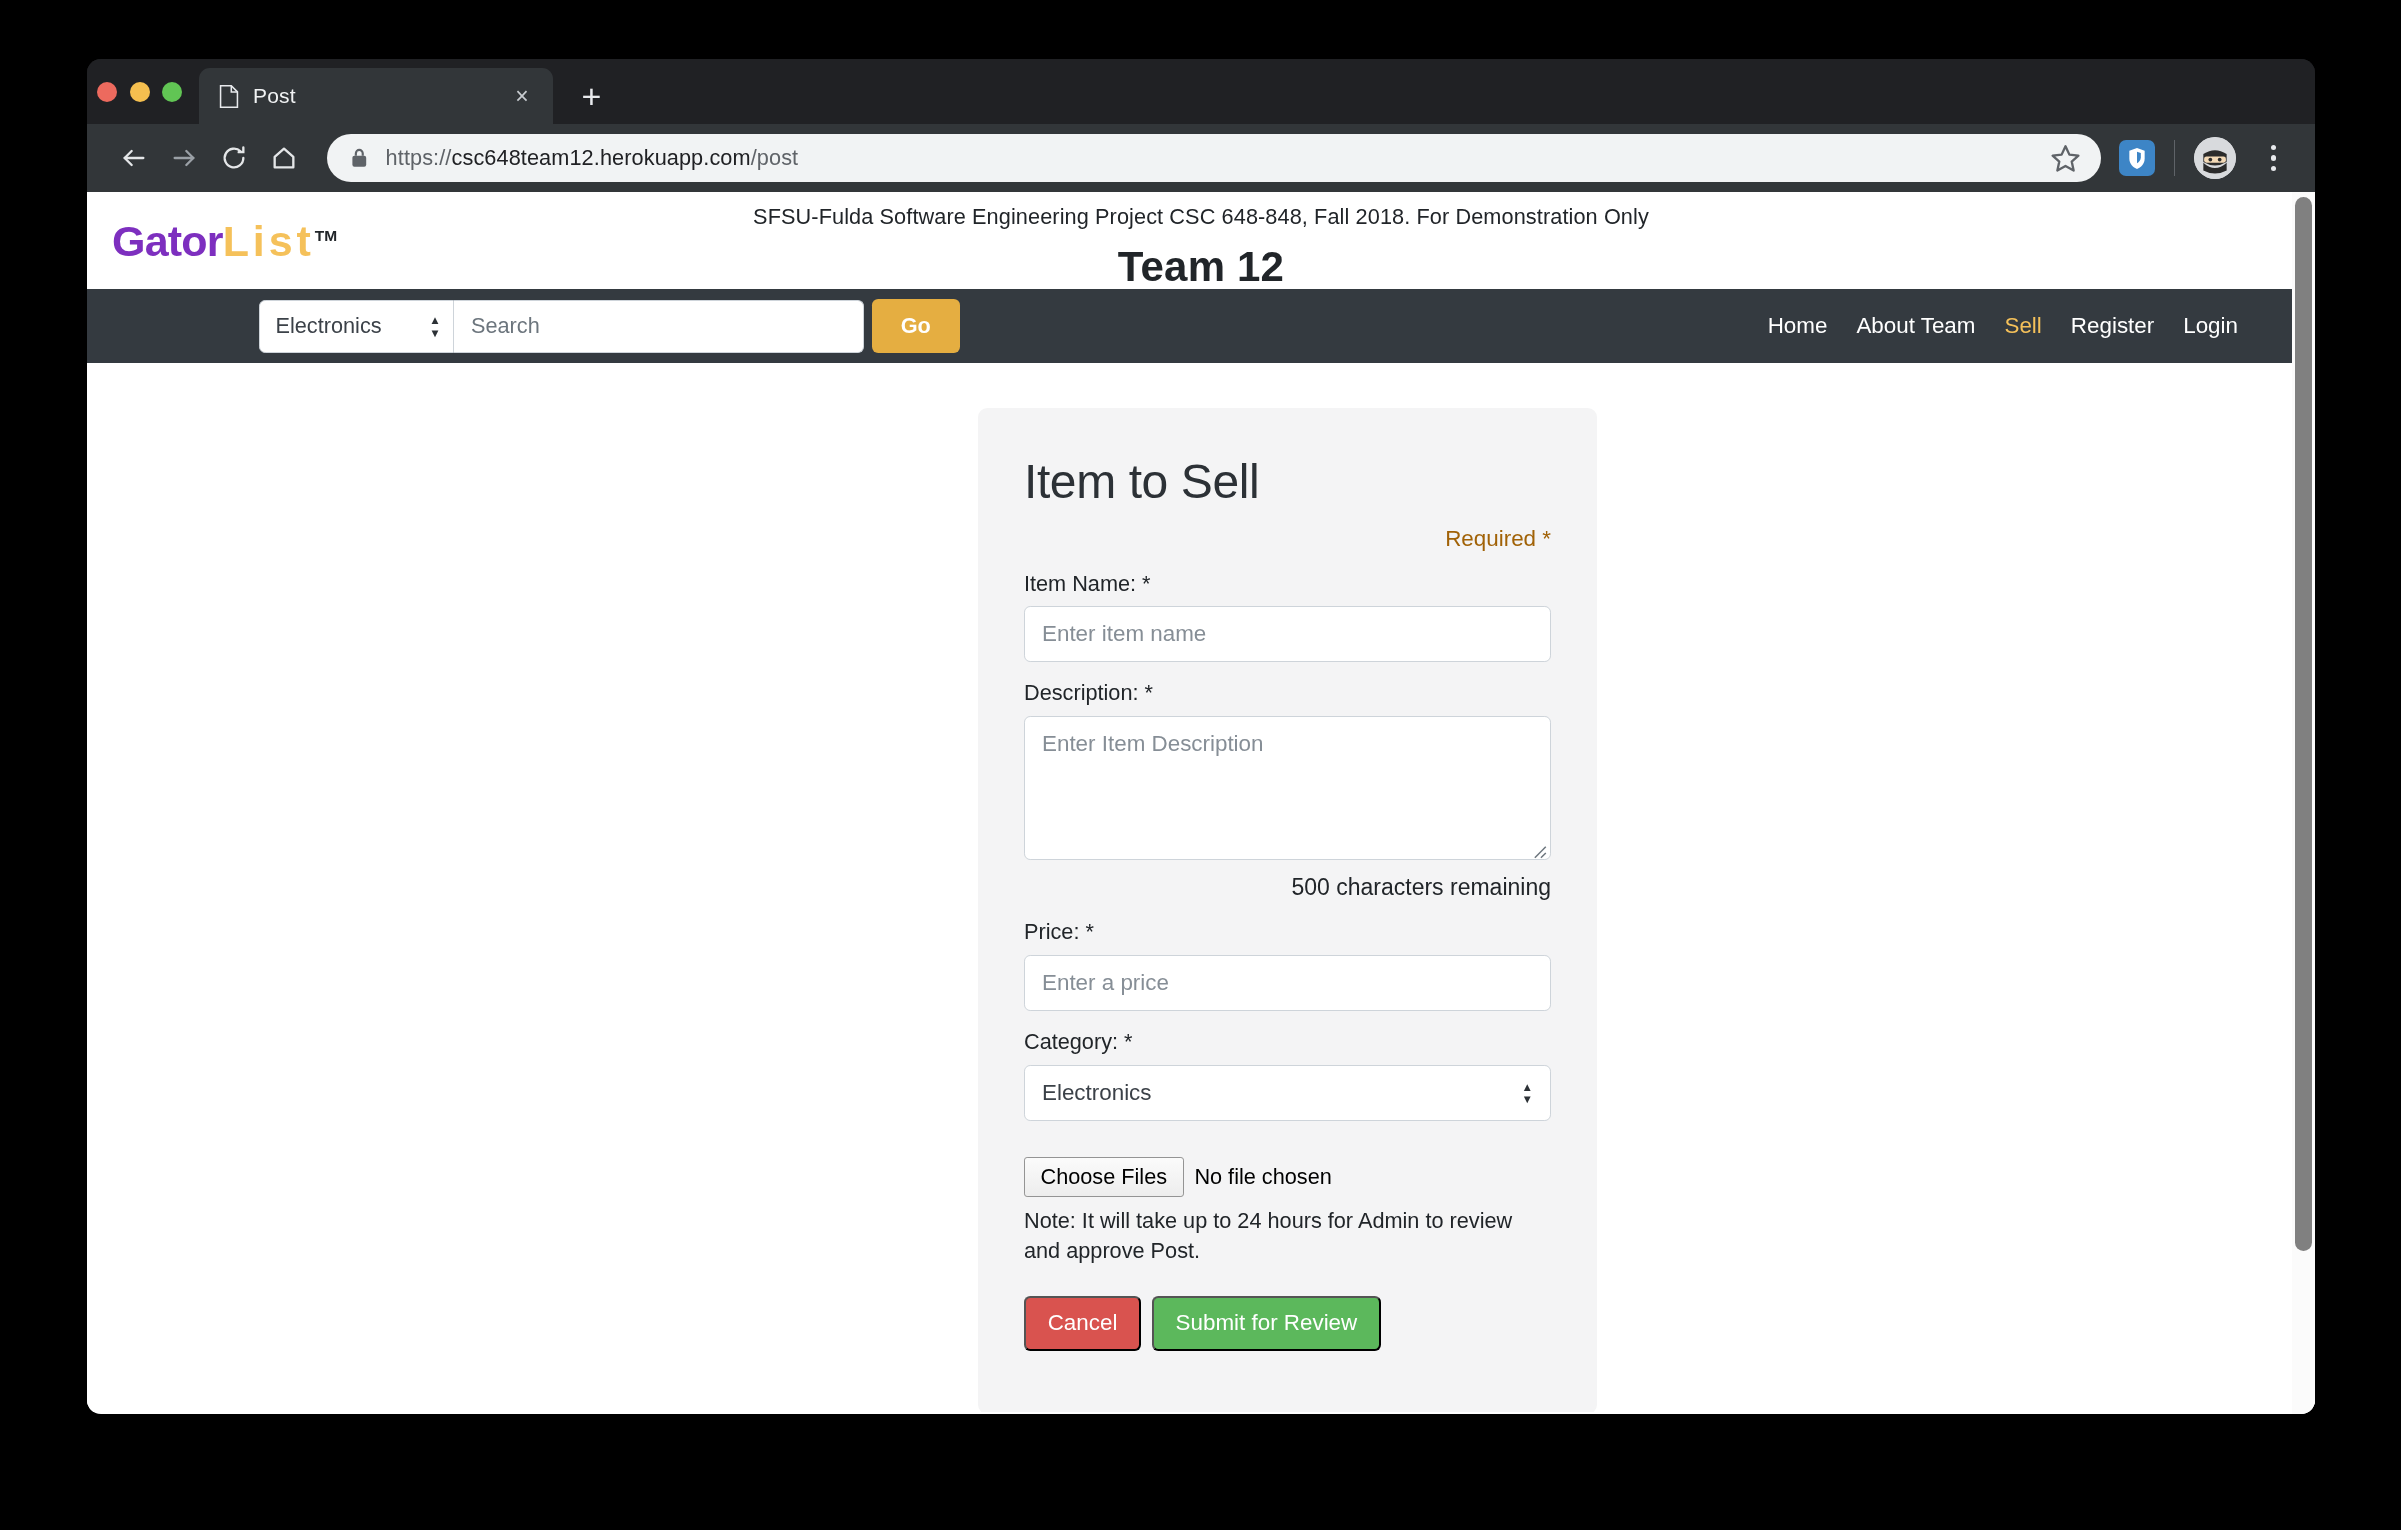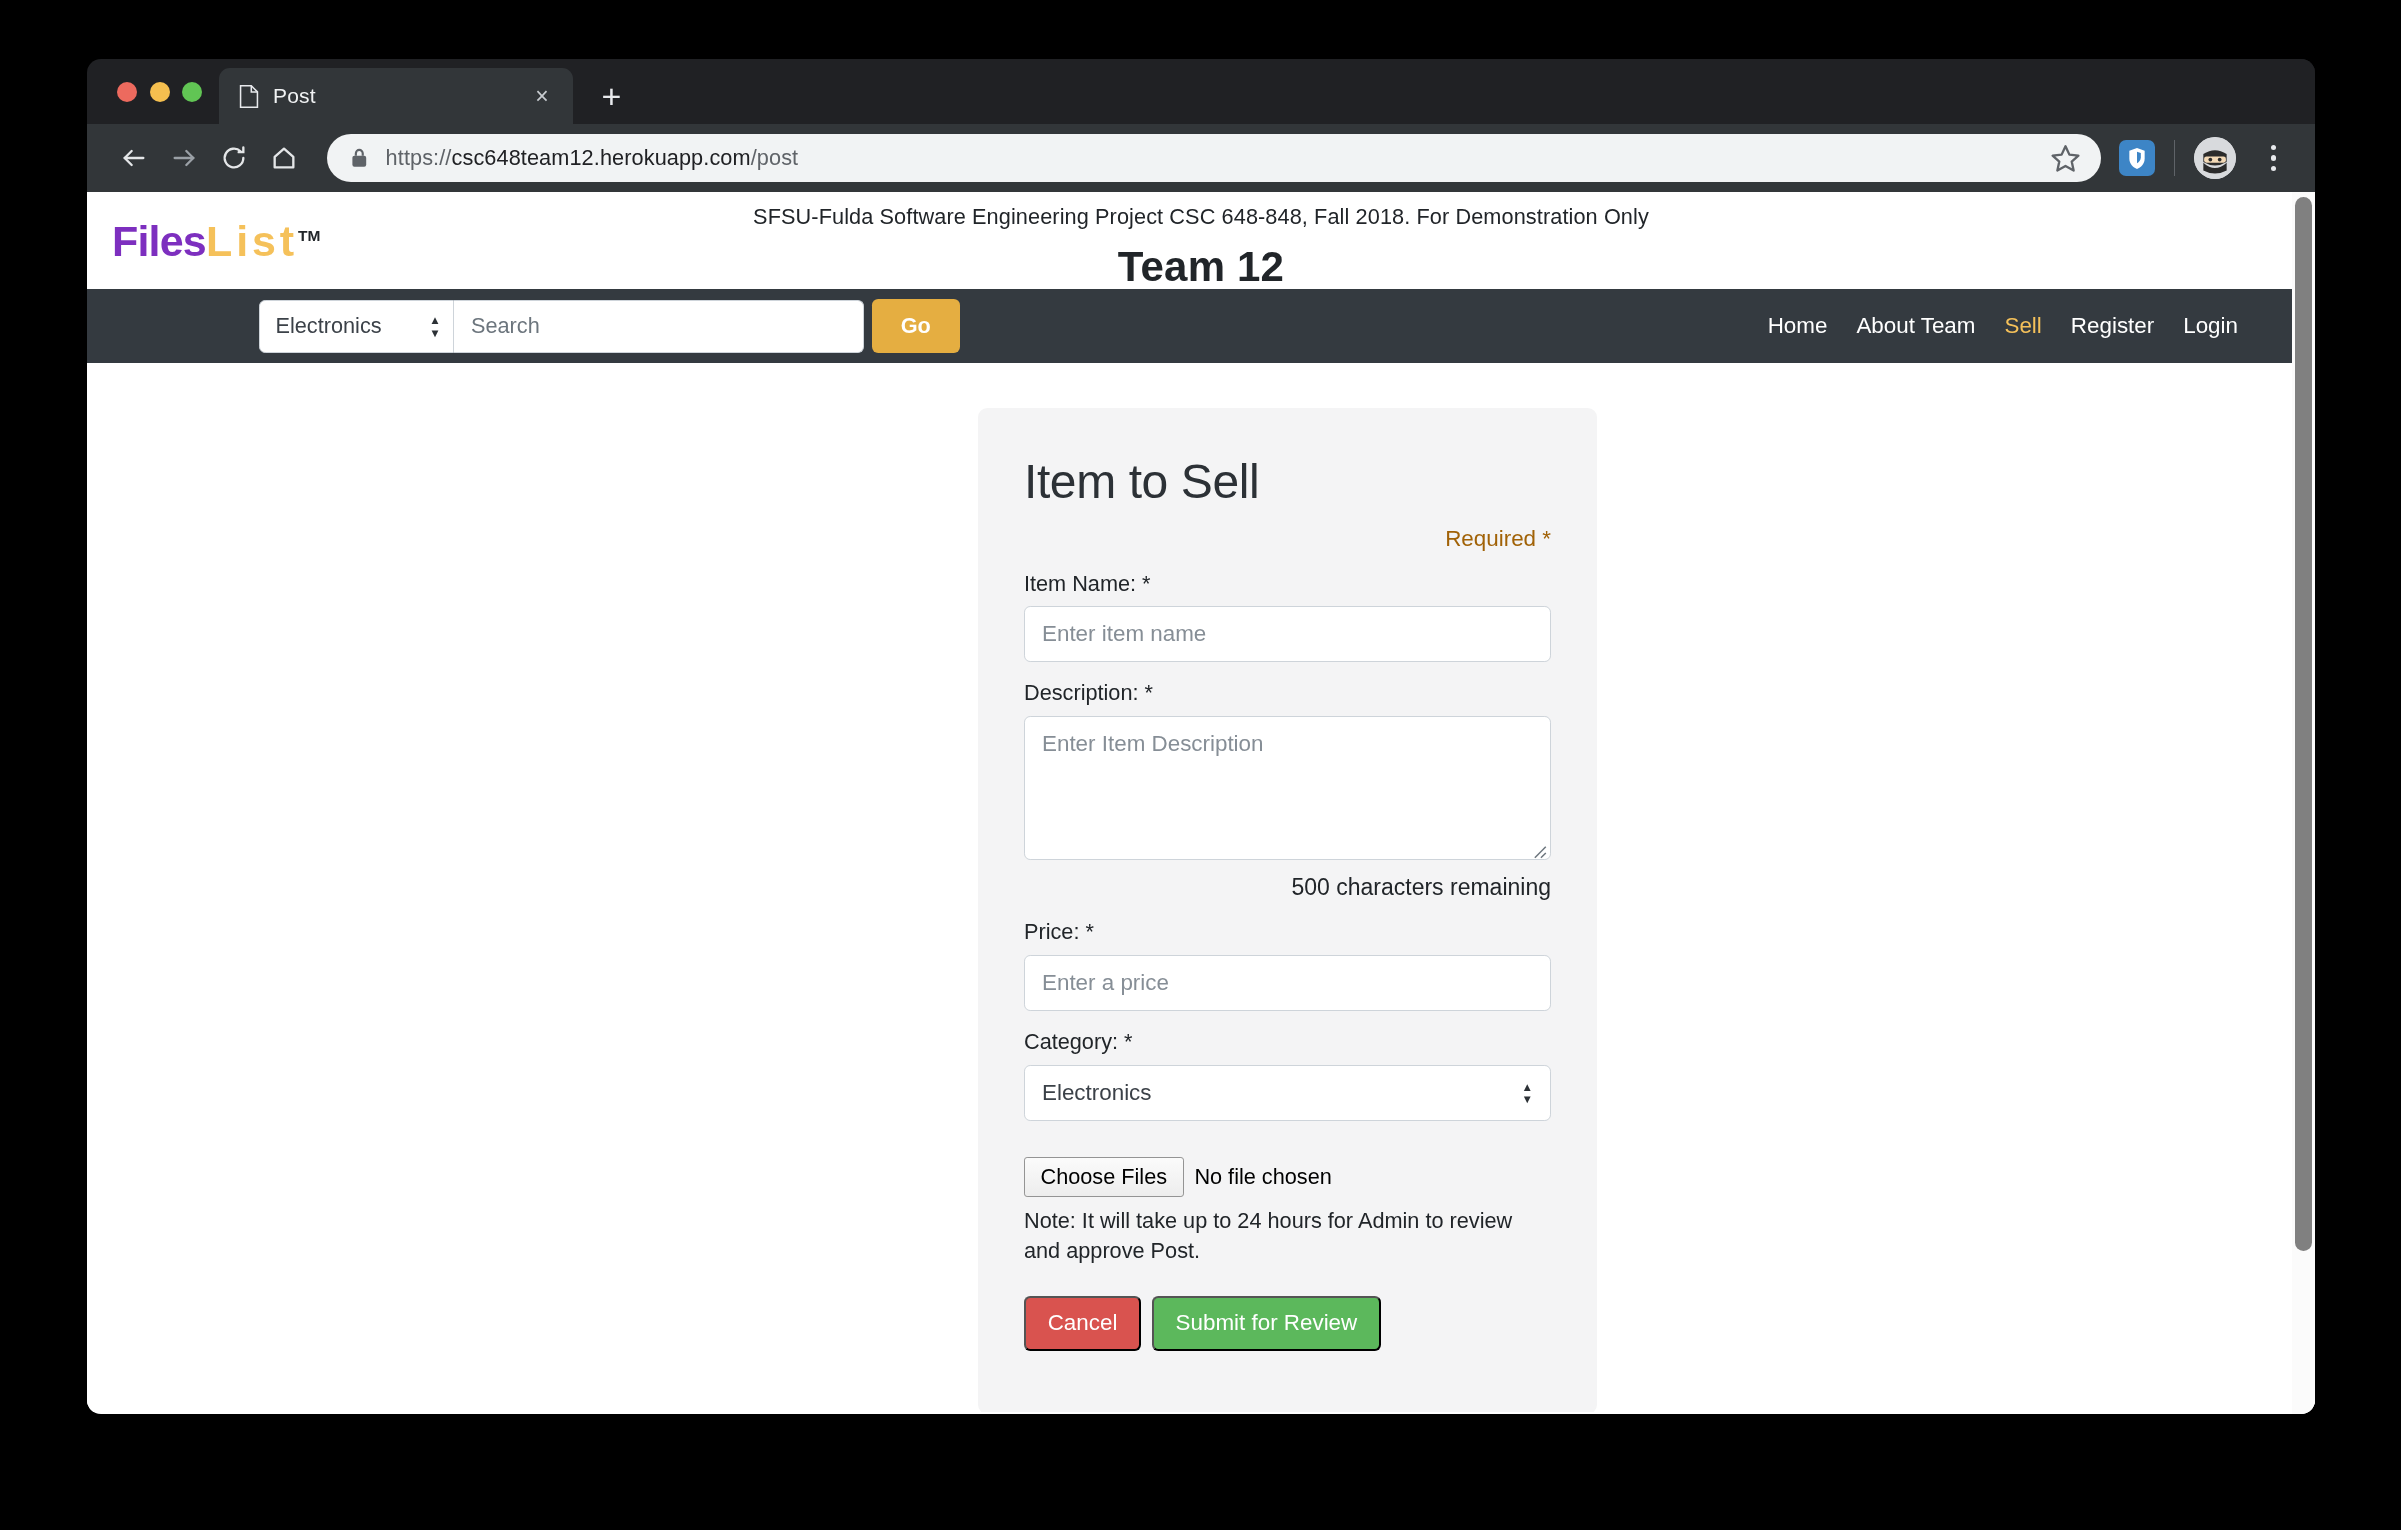--- a/index.html
+++ b/index.html
@@ -27,21 +27,20 @@
   }
 
   
   .tab-strip {
     height: 65px;
     background: #202124;
     display: flex;
     align-items: flex-end;
     padding-left: 4px;
     flex: 0 0 auto;
-    margin-left: 20px;
   }
   .traffic-lights {
     display: flex;
     align-items: center;
     gap: 12.4px;
     height: 65px;
     padding: 0 17px 0 6.2px;
   }
   .light { width: 20px; height: 20px; border-radius: 50%; }
   .light.red { background: #ED6A5E; }
@@ -515,21 +514,21 @@
       <span class="menu-dot"></span>
       <span class="menu-dot"></span>
     </div>
   </div>
 
   <div class="viewport">
 
     <div class="page-header">
       <div class="demo-banner">SFSU-Fulda Software Engineering Project CSC 648-848, Fall 2018. For Demonstration Only</div>
       <div class="team-title">Team 12</div>
-      <div class="brand"><span class="gator">Files</span><span class="list">List</span><span class="tm">TM</span></div>
+      <div class="brand"><span class="gator">Gator</span><span class="list">List</span><span class="tm">TM</span></div>
     </div>
 
     <div class="navbar">
       <div class="nav-search-group">
         <div class="cat-select">
           <span>Electronics</span>
           <span class="spinner-arrows">
             <span>▲</span>
               <span>▼</span>
           </span>

